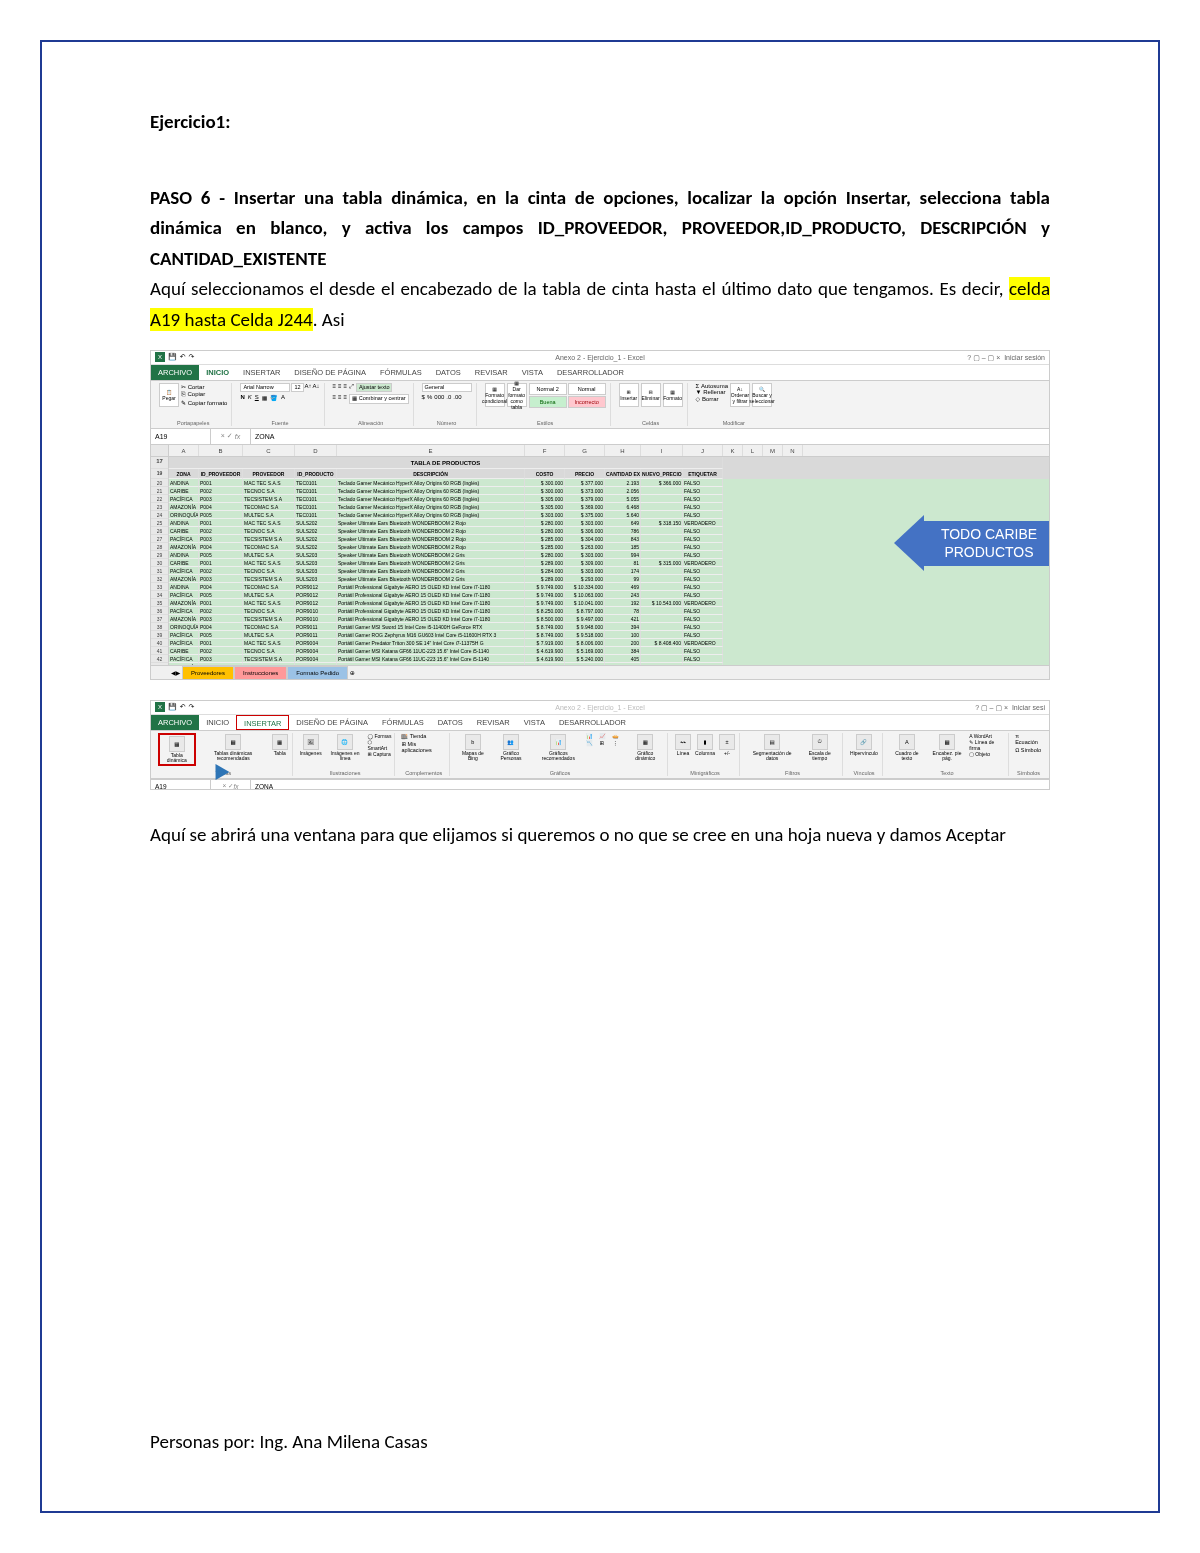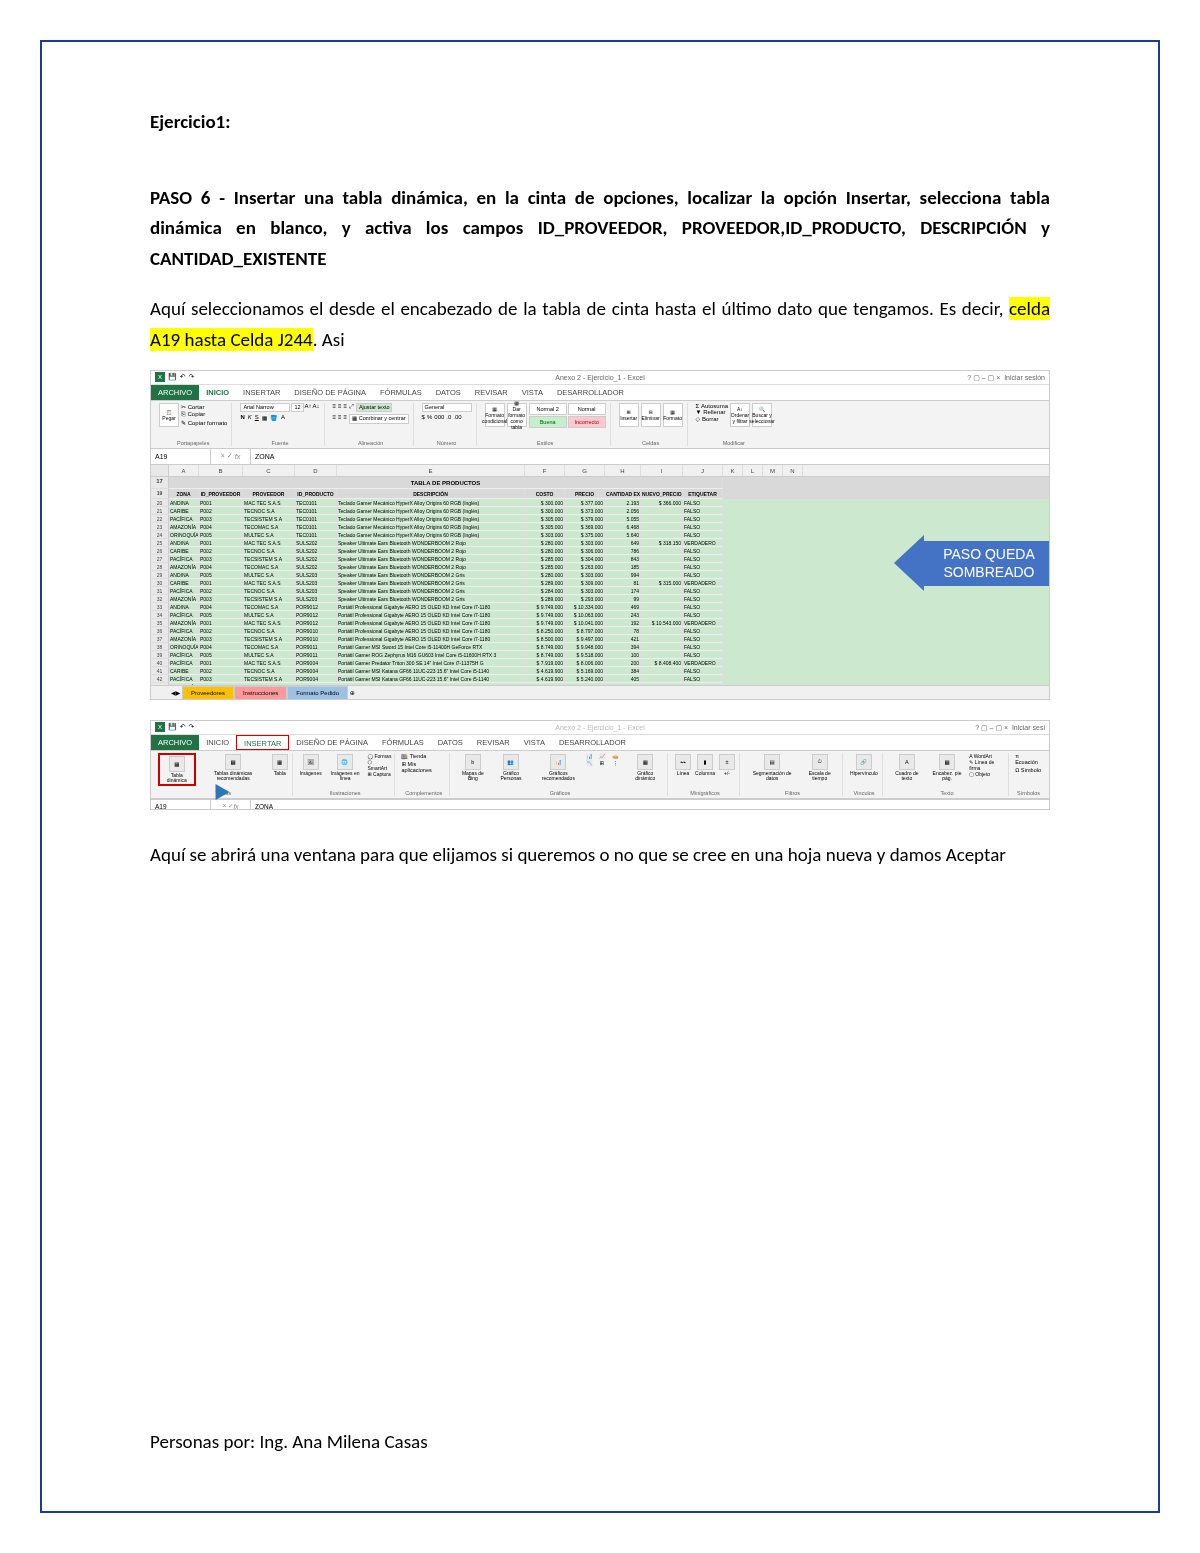--- a/index.html
+++ b/index.html
@@ -15,21 +15,21 @@
     top: 40px; left: 40px; right: 40px; bottom: 40px;
     border: 2px solid #1f3a93;
   }
   .content {
     position: absolute;
     top: 110px; left: 150px; right: 150px;
   }
   .title { font-size: 19px; font-weight: bold; margin-bottom: 50px; }
   .step {
     font-size: 19px; font-weight: bold; text-align: justify;
-    line-height: 1.6; margin-bottom: 20px;
+    line-height: 1.6; 
   }
   .body-text { font-size: 19px; line-height: 1.6; margin-bottom: 15px; text-align: justify; }
   .hl { background: #ffff00; }
   .footer {
     position: absolute; bottom: 100px; left: 150px;
     font-size: 19px;
   }
 
   
   .excel1 {
@@ -667,21 +667,21 @@
       <span>▶</span>&nbsp;
       <div class="sheet-tab st-prov">Proveedores</div>
       <div class="sheet-tab st-inst">Instrucciones</div>
       <div class="sheet-tab st-fmt">Formato Pedido</div>
       <span>&nbsp;⊕</span>
     </div>
 
     <div class="callout">
       <div class="callout-arrow"></div>
       <div class="callout-body">
-        <div><span>PASO QUEDA</span><br><span>SOMBREADO</span></div>
+        <div><span>TODO CARIBE</span><br><span>PRODUCTOS</span></div>
       </div>
     </div>
   </div>
 
 
   <div class="excel2">
     <div class="ex-qat">
       <span class="xl-icon">X</span>
       <span>💾</span>
       <span>↶</span>

